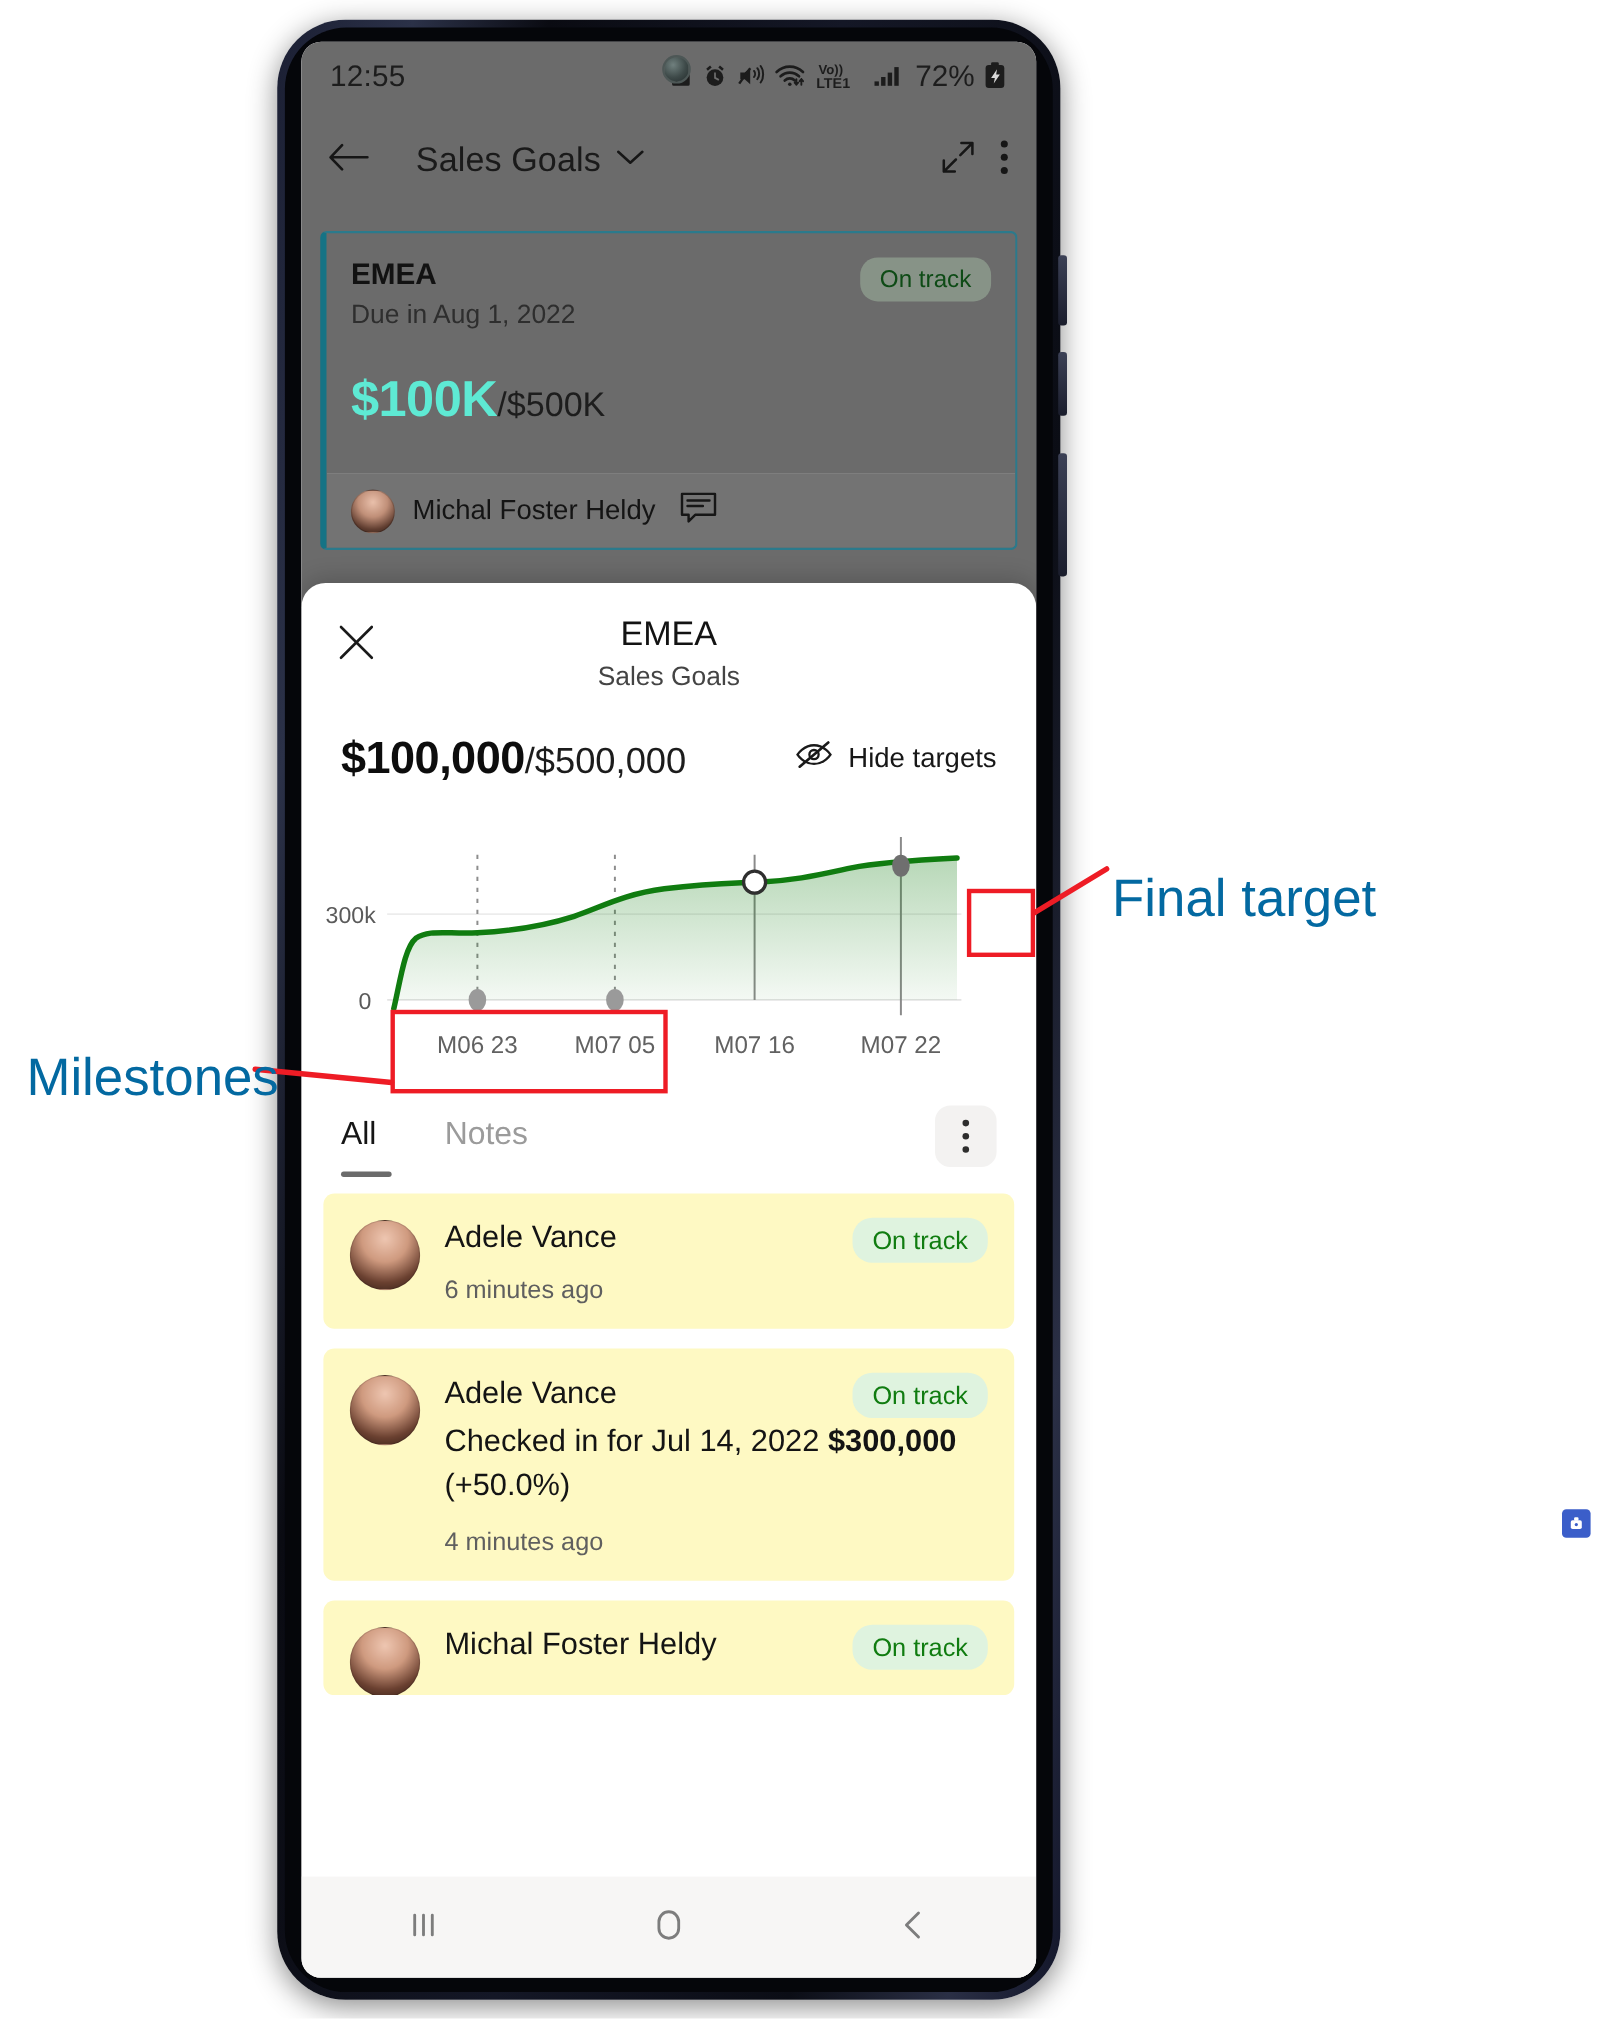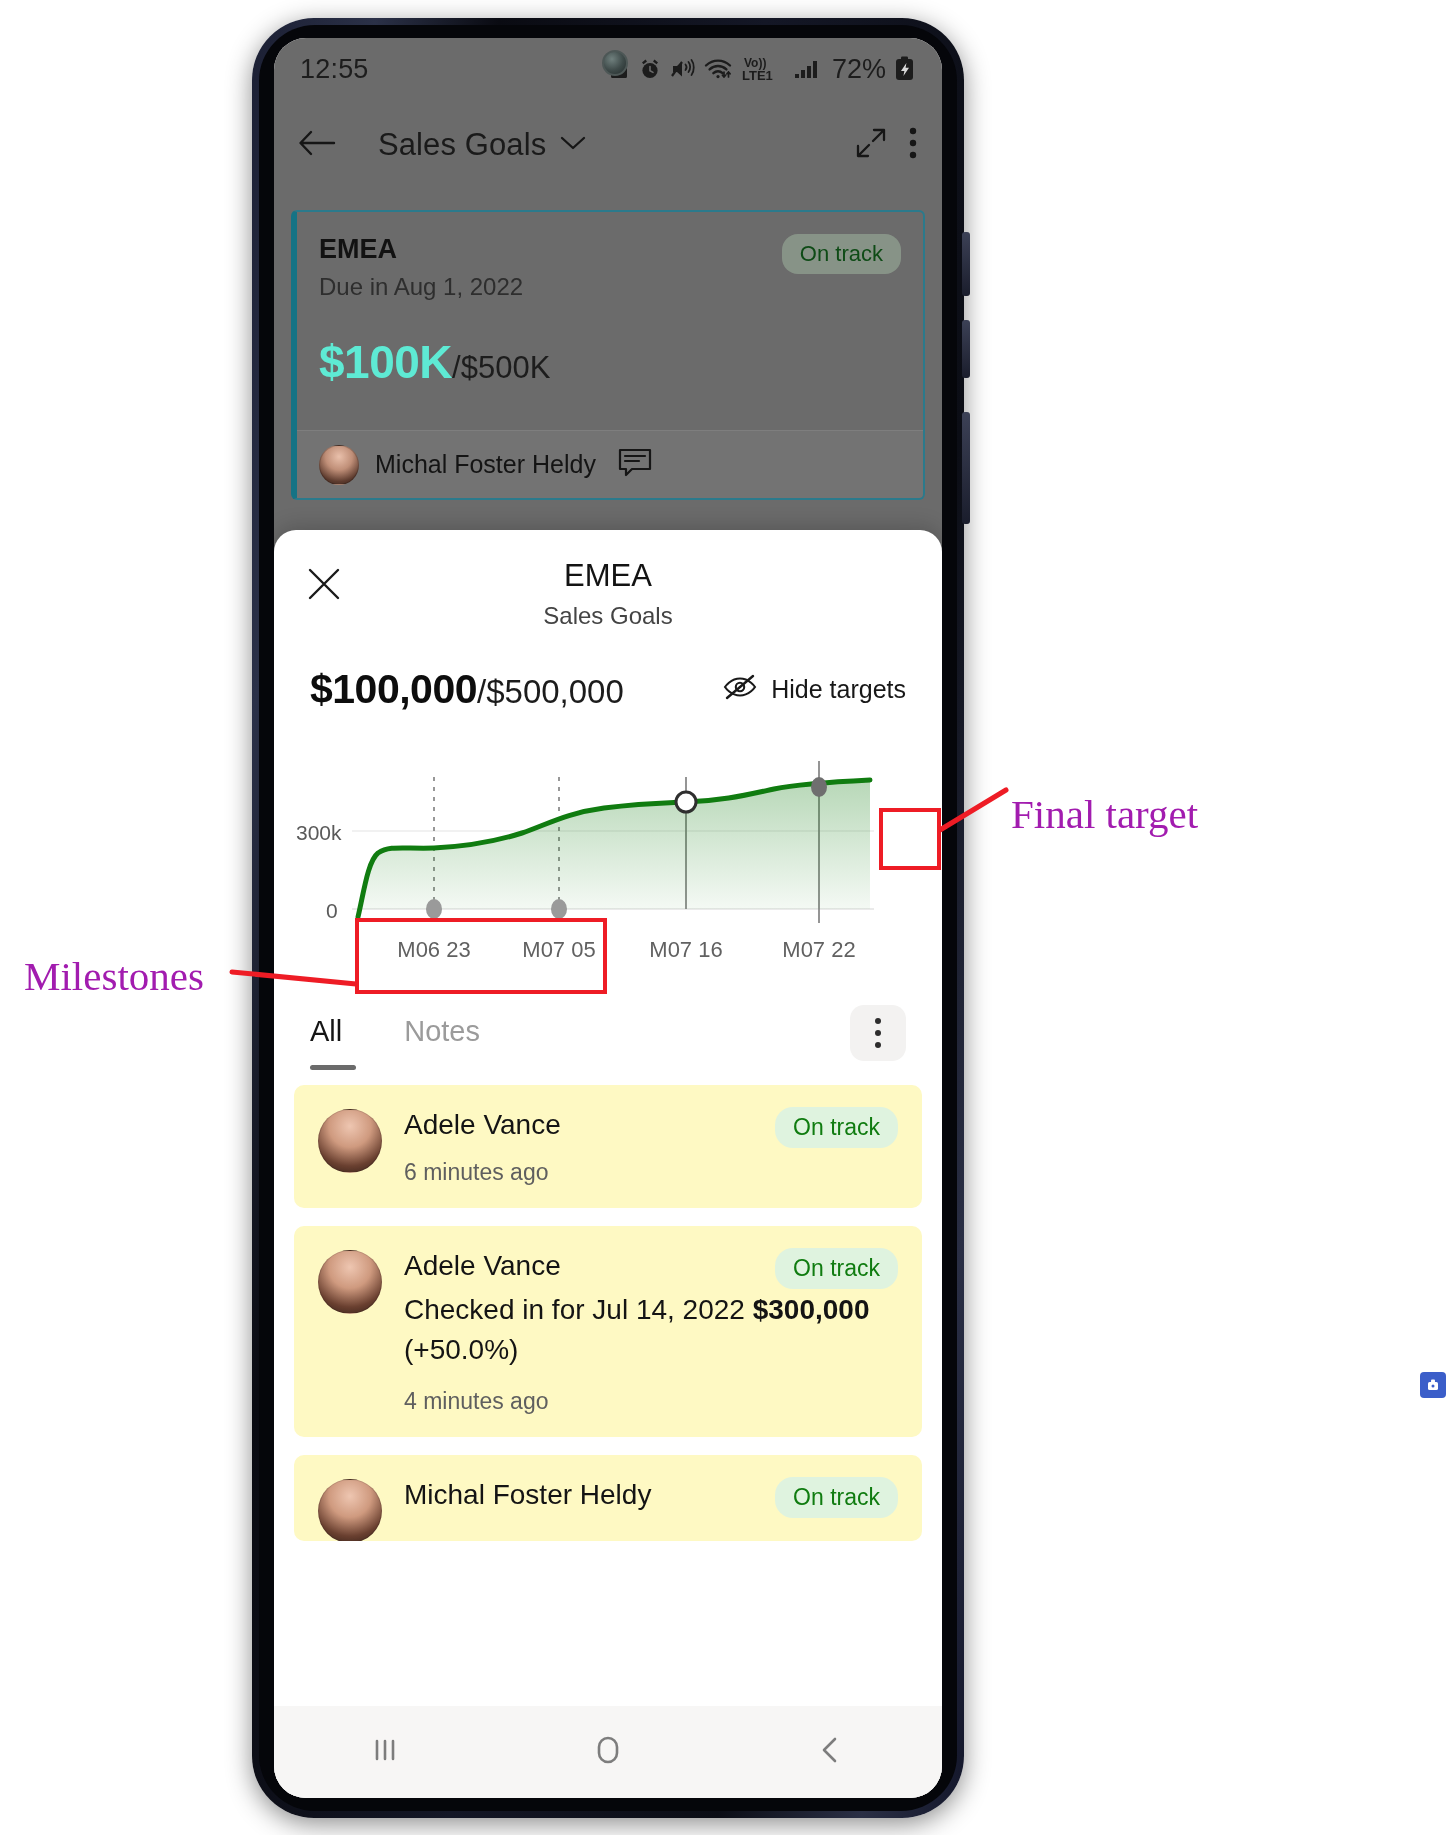--- a/index.html
+++ b/index.html
@@ -24,21 +24,21 @@
     position: absolute;
     left: 259px; top: 25px;
     width: 698px; height: 1786px;
     border-radius: 56px;
     background: #05060a;
   }
   .phone-screen {
     position: absolute;
     left: 274px; top: 38px;
     width: 668px; height: 1760px;
-    border-radius: 32px;
+    border-radius: 18px;
     overflow: hidden;
     background: #ffffff;
   }
   
   .btn-side {
     position: absolute; right: 0px; width: 8px;
     background: linear-gradient(180deg,#3c4156,#1a1d2c);
     border-radius: 3px;
   }
   .btn-a { top: 232px; height: 64px; left: 962px; }
@@ -197,22 +197,22 @@
   .nav-ico { color: #7d7d7d; }
 
   .teams-badge {
     position: absolute; right: 10px; top: 1372px;
     width: 26px; height: 26px; border-radius: 4px;
     background: #3b5ec9; display: flex; align-items: center; justify-content: center;
   }
 
   
   .anno-text {
-    position: absolute; color: #a21caf; font-size: 41px;
-    font-family: Liberation Serif, serif;
+    position: absolute; color: #0369a1; font-size: 48px;
+    font-family: Liberation Sans, sans-serif;
   }
   .anno-milestones { left: 24px; top: 952px; }
   .anno-final { left: 1011px; top: 790px; }
   .anno-box {
     position: absolute; border: 4px solid #ee1c25; background: transparent;
   }
   .box-milestones { left: 355px; top: 918px; width: 252px; height: 76px; }
   .box-final { left: 879px; top: 808px; width: 62px; height: 62px; }
   .anno-svg { position: absolute; left: 0; top: 0; pointer-events: none; }
 </style>

